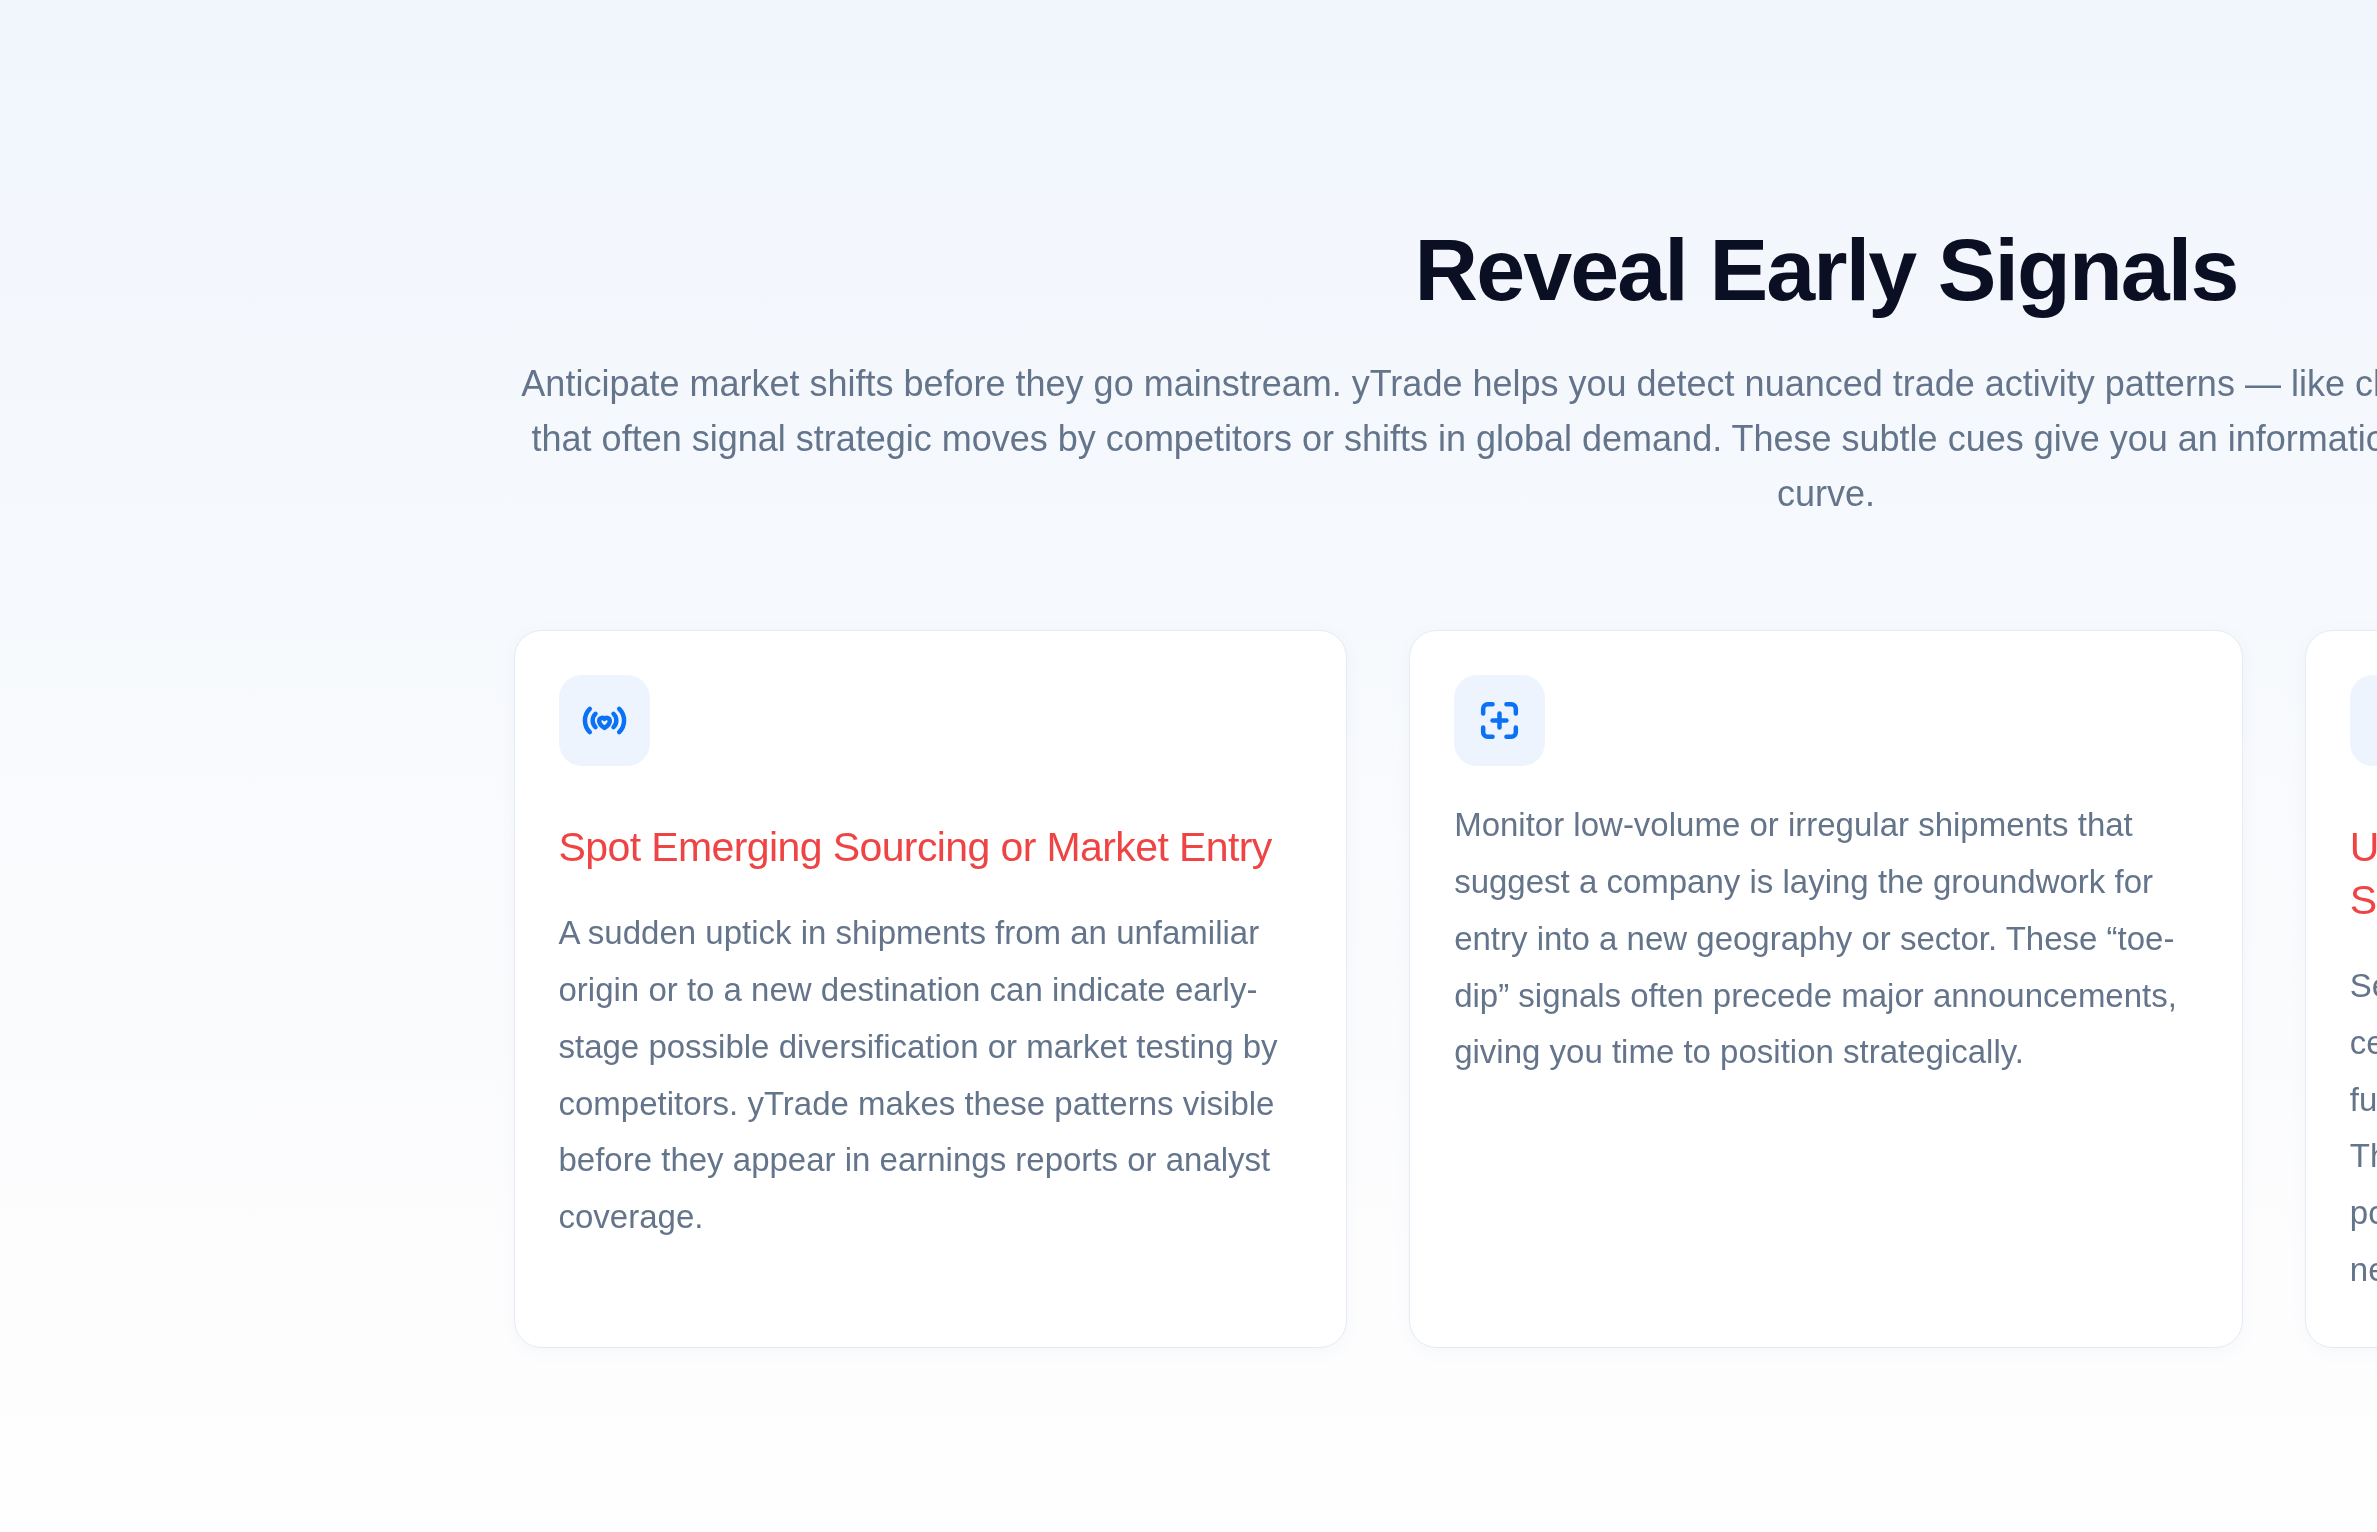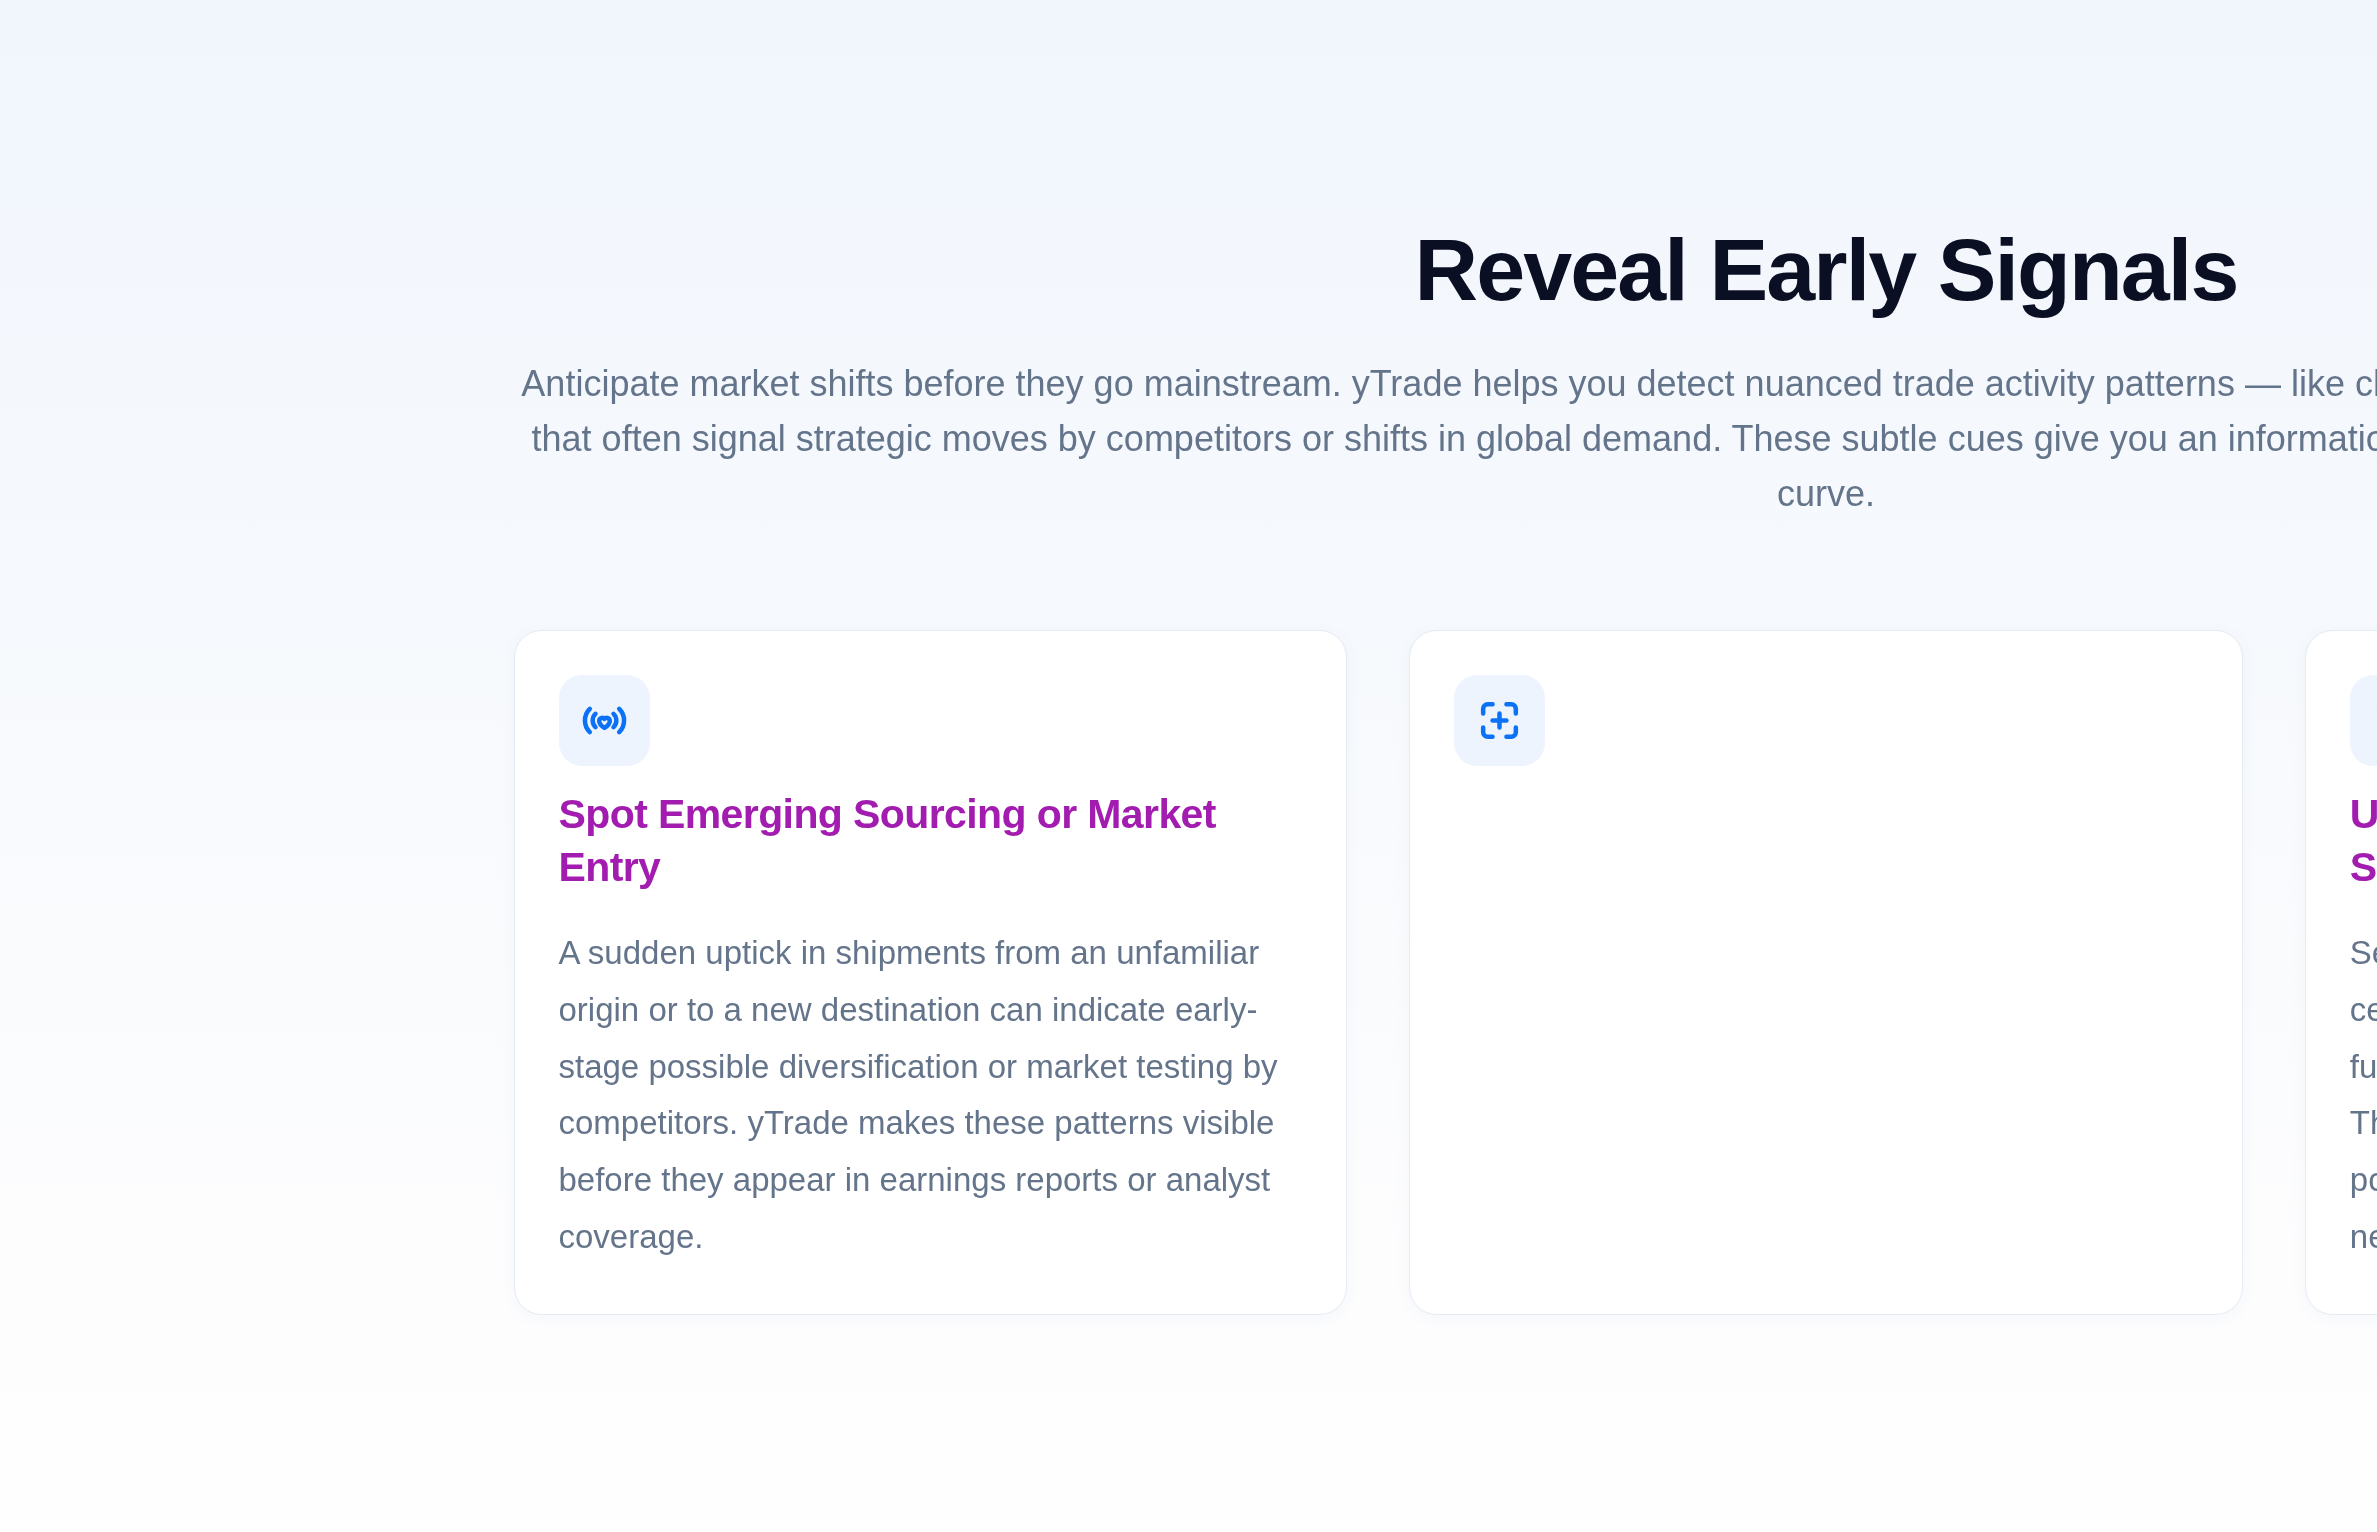--- a/index.html
+++ b/index.html
@@ -76,26 +76,26 @@
     flex: none;
   }
 
   .card-icon-wrap svg {
     width: 49px;
     height: 49px;
     display: block;
   }
 
   .card-title {
-    margin-top: 22px;
+    margin-top: 55px;
     font-size: 41px;
     line-height: 1.29;
-    font-weight: 700;
+    font-weight: 400;
     letter-spacing: -0.6px;
-    color: #a21caf;
+    color: #ef4444;
   }
 
   .card-body {
     margin-top: 31px;
     font-size: 33px;
     line-height: 1.72;
     color: #64748b;
     font-weight: 400;
   }
 </style>
@@ -129,20 +129,21 @@
         <div class="card-icon-wrap">
           <svg viewBox="0 0 24 24" fill="none" stroke="#0b72f5" stroke-width="2.2" stroke-linecap="round" stroke-linejoin="round" aria-hidden="true">
             <path d="M4 8.6V6.2A2.2 2.2 0 0 1 6.2 4h2.4"></path>
             <path d="M15.4 4h2.4A2.2 2.2 0 0 1 20 6.2v2.4"></path>
             <path d="M20 15.4v2.4A2.2 2.2 0 0 1 17.8 20h-2.4"></path>
             <path d="M8.6 20H6.2A2.2 2.2 0 0 1 4 17.8v-2.4"></path>
             <path d="M12 8.6v6.8"></path>
             <path d="M8.6 12h6.8"></path>
           </svg>
         </div>
+        <p class="card-body">Monitor low-volume or irregular shipments that suggest a company is laying the groundwork for entry into a new geography or sector. These “toe-dip” signals often precede major announcements, giving you time to position strategically.</p>
       </div>
 
       <div class="feature-card">
         <div class="card-icon-wrap">
           <svg viewBox="0 0 24 24" fill="none" stroke="#0b72f5" stroke-width="2.2" stroke-linecap="round" stroke-linejoin="round" aria-hidden="true">
             <circle cx="6.3" cy="6.6" r="2.3"></circle>
             <path d="M8.6 6.6h7.2a3 3 0 0 1 0 6H8.2a3 3 0 0 0 0 6h9.4"></path>
             <path d="M15.4 15.6l3 3-3 3"></path>
           </svg>
         </div>

